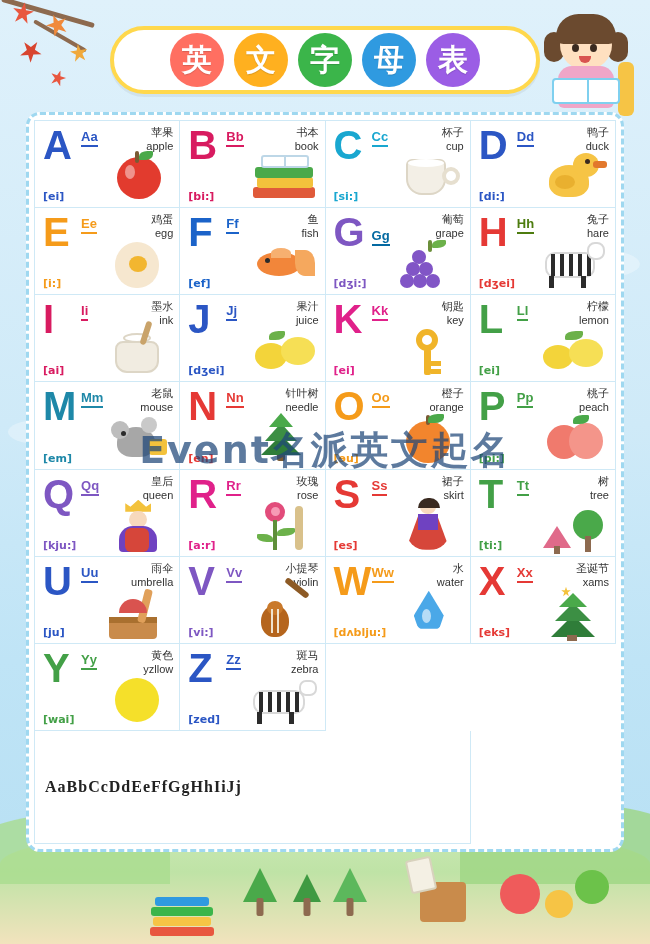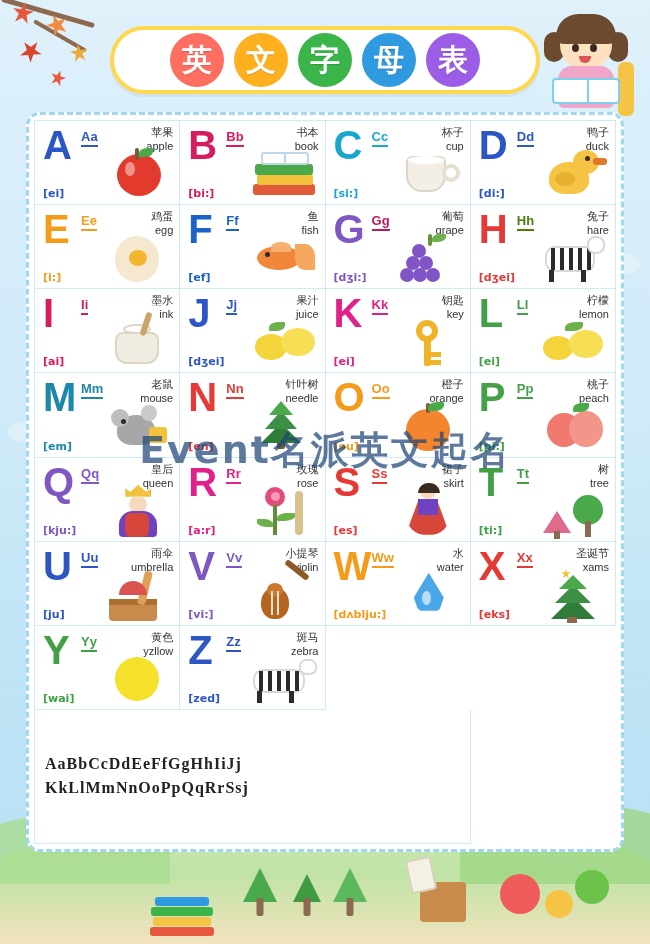--- a/index.html
+++ b/index.html
@@ -308,21 +308,21 @@
           <div class="ipa" style="color: rgb(27, 99, 201);">[ef]</div>
           <div class="art">
             <div class="obj" style="left: 10px; top: 18px; width: 44px; height: 24px; background: rgb(242, 134, 58); border-radius: 50%;"></div>
             <div class="obj" style="left: 48px; top: 16px; width: 20px; height: 26px; background: rgb(245, 168, 94); border-radius: 0px 50%;"></div>
             <div class="obj" style="left: 18px; top: 24px; width: 5px; height: 5px; background: rgb(43, 43, 43); border-radius: 50%;"></div>
             <div class="obj" style="left: 24px; top: 14px; width: 20px; height: 10px; background: rgb(247, 176, 112); border-radius: 50% 50% 0px 0px;"></div>
           </div>
         </div>
         <div class="cell">
           <div class="big" style="color: rgb(126, 87, 194);">G</div>
-          <div class="pair" style="color: #be185d;"><span class="ul">G</span><span class="ul">g</span></div>
+          <div class="pair" style="color: #0369a1; margin-top: 12px;"><span class="ul">G</span><span class="ul">g</span></div>
           <div class="zh">葡萄</div>
           <div class="en">grape</div>
           <div class="ipa" style="color: rgb(126, 87, 194);">[dʒi:]</div>
           <div class="art">
             <div class="obj" style="left: 20px; top: 16px; width: 14px; height: 14px; background: rgb(129, 85, 198); border-radius: 50%;"></div>
             <div class="obj" style="left: 14px; top: 28px; width: 14px; height: 14px; background: rgb(129, 85, 198); border-radius: 50%;"></div>
             <div class="obj" style="left: 27px; top: 28px; width: 14px; height: 14px; background: rgb(129, 85, 198); border-radius: 50%;"></div>
             <div class="obj" style="left: 8px; top: 40px; width: 14px; height: 14px; background: rgb(129, 85, 198); border-radius: 50%;"></div>
             <div class="obj" style="left: 21px; top: 40px; width: 14px; height: 14px; background: rgb(129, 85, 198); border-radius: 50%;"></div>
             <div class="obj" style="left: 34px; top: 40px; width: 14px; height: 14px; background: rgb(129, 85, 198); border-radius: 50%;"></div>
@@ -577,19 +577,18 @@
             <div class="obj" style="left: 30px; top: 22px; width: 4px; height: 20px; background: rgb(43, 43, 43);"></div>
             <div class="obj" style="left: 39px; top: 22px; width: 4px; height: 20px; background: rgb(43, 43, 43);"></div>
             <div class="obj" style="left: 48px; top: 22px; width: 4px; height: 20px; background: rgb(43, 43, 43);"></div>
             <div class="obj" style="left: 52px; top: 10px; width: 18px; height: 16px; background: rgb(255, 255, 255); border: 2px solid rgb(216, 216, 216); border-radius: 7px;"></div>
             <div class="obj" style="left: 10px; top: 42px; width: 5px; height: 12px; background: rgb(43, 43, 43);"></div>
             <div class="obj" style="left: 42px; top: 42px; width: 5px; height: 12px; background: rgb(43, 43, 43);"></div>
           </div>
         </div>
         <div class="cell strip">
           <div class="line">AaBbCcDdEeFfGgHhIiJj</div>
-          <div class="line">KkLlMmNnOoPpQqRrSsj</div>
         </div>
       </div>
   </div>
 
   <div id="watermark">Event名派英文起名</div>
 </div>
 
 </body></html>

